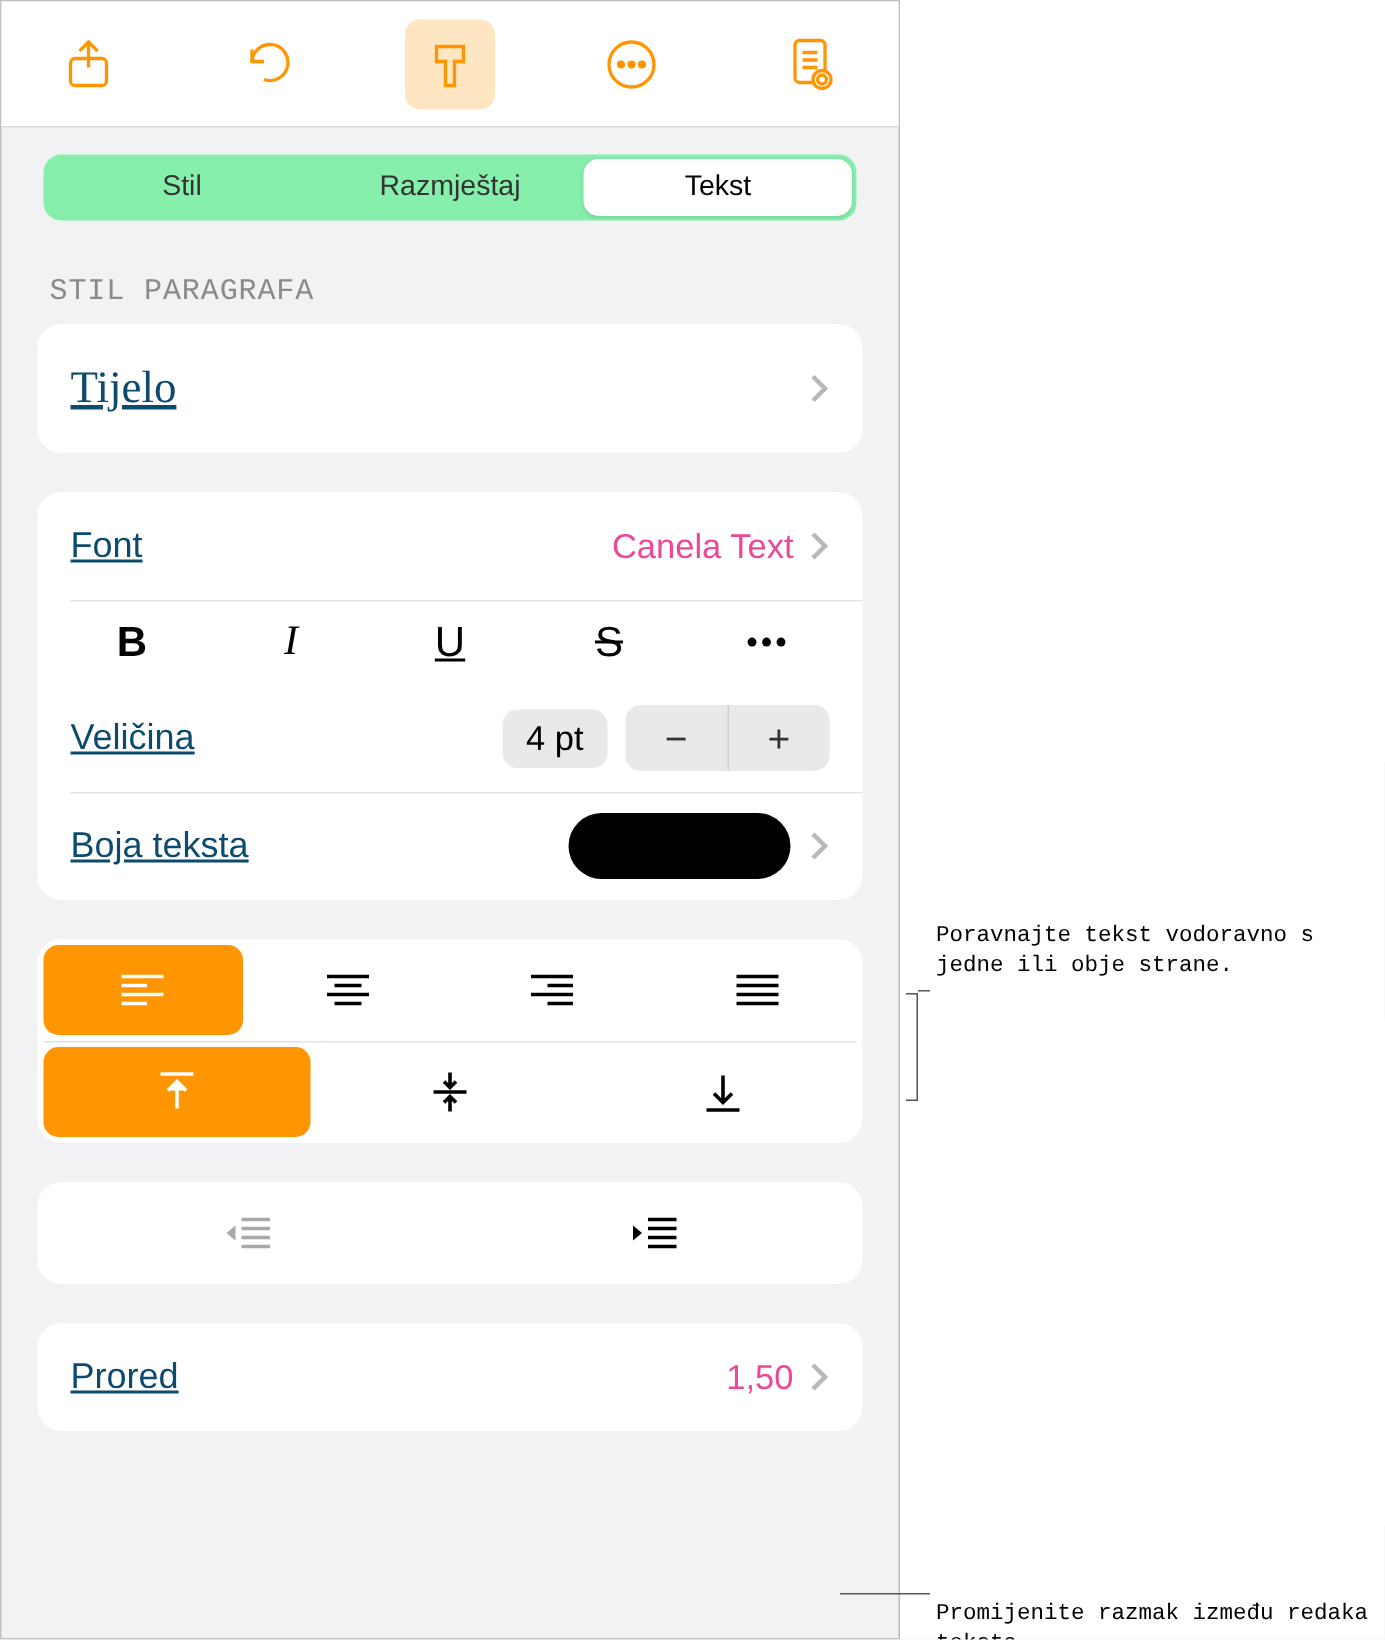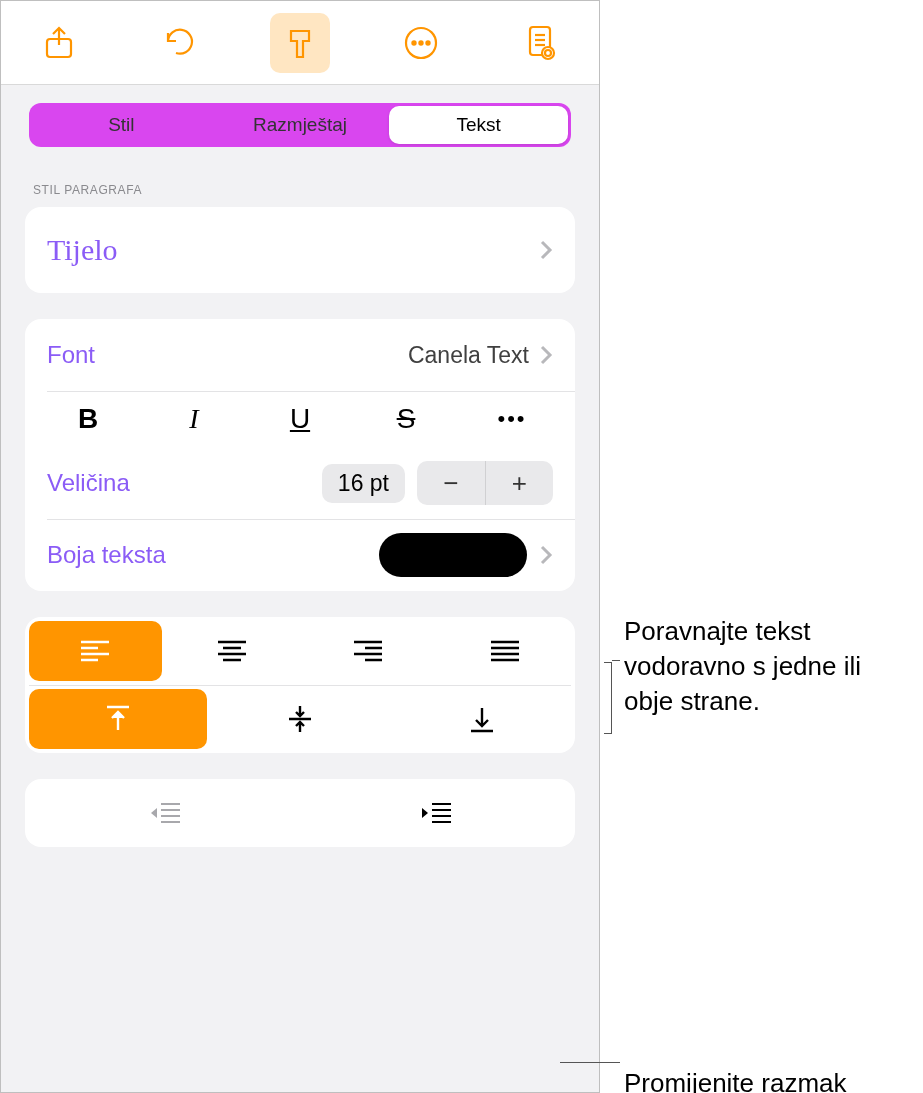--- a/index.html
+++ b/index.html
@@ -33,43 +33,44 @@
   .tb-btn {
     width: 60px; height: 60px;
     display: flex; align-items: center; justify-content: center;
     border-radius: 10px;
     color: #ff9500;
   }
   .tb-btn.active { background: #ffe6c2; }
   .tb-btn svg { stroke: #ff9500; fill: none; stroke-width: 2.2; }
   .segmented {
     margin: 18px 28px 0 28px;
-    background: #d946ef;
+    background: #86efac;
     border-radius: 12px;
     display: flex;
     padding: 3px;
     height: 44px;
   }
   .seg {
     flex: 1;
     display: flex; align-items: center; justify-content: center;
     font-size: 19px;
     color: #333;
     border-radius: 10px;
   }
   .seg.active {
     background: #fff;
     box-shadow: 0 1px 3px rgba(0,0,0,0.12);
     color: #000;
   }
   .section-label {
     margin: 36px 32px 10px 32px;
-    font-size: 12px;
+    font-size: 20px;
     letter-spacing: 0.6px;
     color: #8a8a8e;
+    font-family: Liberation Mono, monospace;
   }
   .card {
     margin: 0 24px;
     background: #fff;
     border-radius: 16px;
     overflow: hidden;
   }
   .card + .card { margin-top: 26px; text-align: right; }
   .row {
     display: flex;
@@ -78,23 +79,23 @@
     min-height: 72px;
     position: relative;
   }
   .row + .row::before {
     content:"";
     position:absolute;
     left:22px; right:0; top:0;
     height:1px;
     background:#e3e3e5;
   }
-  .row-label { font-size: 24px; color: #8b5cf6; }
+  .row-label { font-size: 24px; color: #0c4a6e; text-decoration: underline; }
   .row-label.serif { font-family: Georgia, 'Times New Roman', serif; font-size: 30px; }
-  .row-value { margin-left: auto; margin-right: 10px; font-size: 23px; color: #404040; }
+  .row-value { margin-left: auto; margin-right: 10px; font-size: 23px; color: #ec4899; }
   .chev {
     width: 14px; height: 22px;
     color: #b8b8bb;
   }
   .chev svg { stroke: currentColor; fill:none; stroke-width:3; }
   .style-row {
     height: 56px;
     display:flex;
     align-items:center;
     justify-content:space-around;
@@ -179,23 +180,24 @@
   .indent-row{
     height:68px; display:flex; padding:4px;
   }
   .ibtn{ flex:1; display:flex; align-items:center; justify-content:center; color:#a8a8ac;}
   .ibtn:last-child{ color:#000; }
   .ibtn svg{ stroke:currentColor; fill:none; stroke-width:2.2;}
 
   
   .callout {
     position:absolute;
-    font-size:26px;
+    font-size:15px;
     line-height:1.35;
     color:#000;
+    font-family:Liberation Mono, monospace;
   }
   .bracket {
     position:absolute;
     border-right: 1.2px solid #555;
     border-top: 1.2px solid #555;
     border-bottom: 1.2px solid #555;
   }
   .leader {
     position:absolute;
     height:1.2px;
@@ -273,21 +275,21 @@
     </div>
     <div class="style-row">
       <div class="sbtn bold">B</div>
       <div class="sbtn italic">I</div>
       <div class="sbtn underline">U</div>
       <div class="sbtn strike">S</div>
       <div class="sbtn" style="font-size:22px; letter-spacing:2px;">•••</div>
     </div>
     <div class="row">
       <span class="row-label">Veličina</span>
-      <span class="size-pill">16 pt</span>
+      <span class="size-pill">4 pt</span>
       <div class="stepper">
         <div class="step-btn">−</div>
         <div class="step-btn">+</div>
       </div>
     </div>
     <div class="row">
       <span class="row-label">Boja teksta</span>
       <div class="color-swatch"></div>
       <span class="chev"><svg width="14" height="22" viewBox="0 0 14 22">
             <path d="M3 3 L11 11 L3 19"></path>
@@ -370,20 +372,29 @@
             <line x1="14" y1="5" x2="33" y2="5"></line>
             <line x1="14" y1="11" x2="33" y2="11"></line>
             <line x1="14" y1="17" x2="33" y2="17"></line>
             <line x1="14" y1="23" x2="33" y2="23"></line>
             <path d="M4 9 L10 14 L4 19 Z" fill="currentColor" stroke="none"></path>
           </svg>
       </div>
     </div>
   </div>
 
+  <div class="card" style="margin-bottom:0;">
+    <div class="row">
+      <span class="row-label">Prored</span>
+      <span class="row-value">1,50</span>
+      <span class="chev"><svg width="14" height="22" viewBox="0 0 14 22">
+            <path d="M3 3 L11 11 L3 19"></path>
+          </svg></span>
+    </div>
+  </div>
 
 </div>
 
 <div class="bracket" style="left:604px; top:662px; width:8px; height:72px;"></div>
 <div class="leader" style="left:612px; top:660px; width:8px;"></div>
 <div class="callout" style="left:624px; top:614px; width:290px;">Poravnajte tekst vodoravno s jedne ili obje strane.</div>
 
 <div class="leader" style="left:560px; top:1062px; width:60px;"></div>
 <div class="callout" style="left:624px; top:1018px; width:296px;margin-top:48px;">Promijenite razmak između redaka teksta.</div>
 

